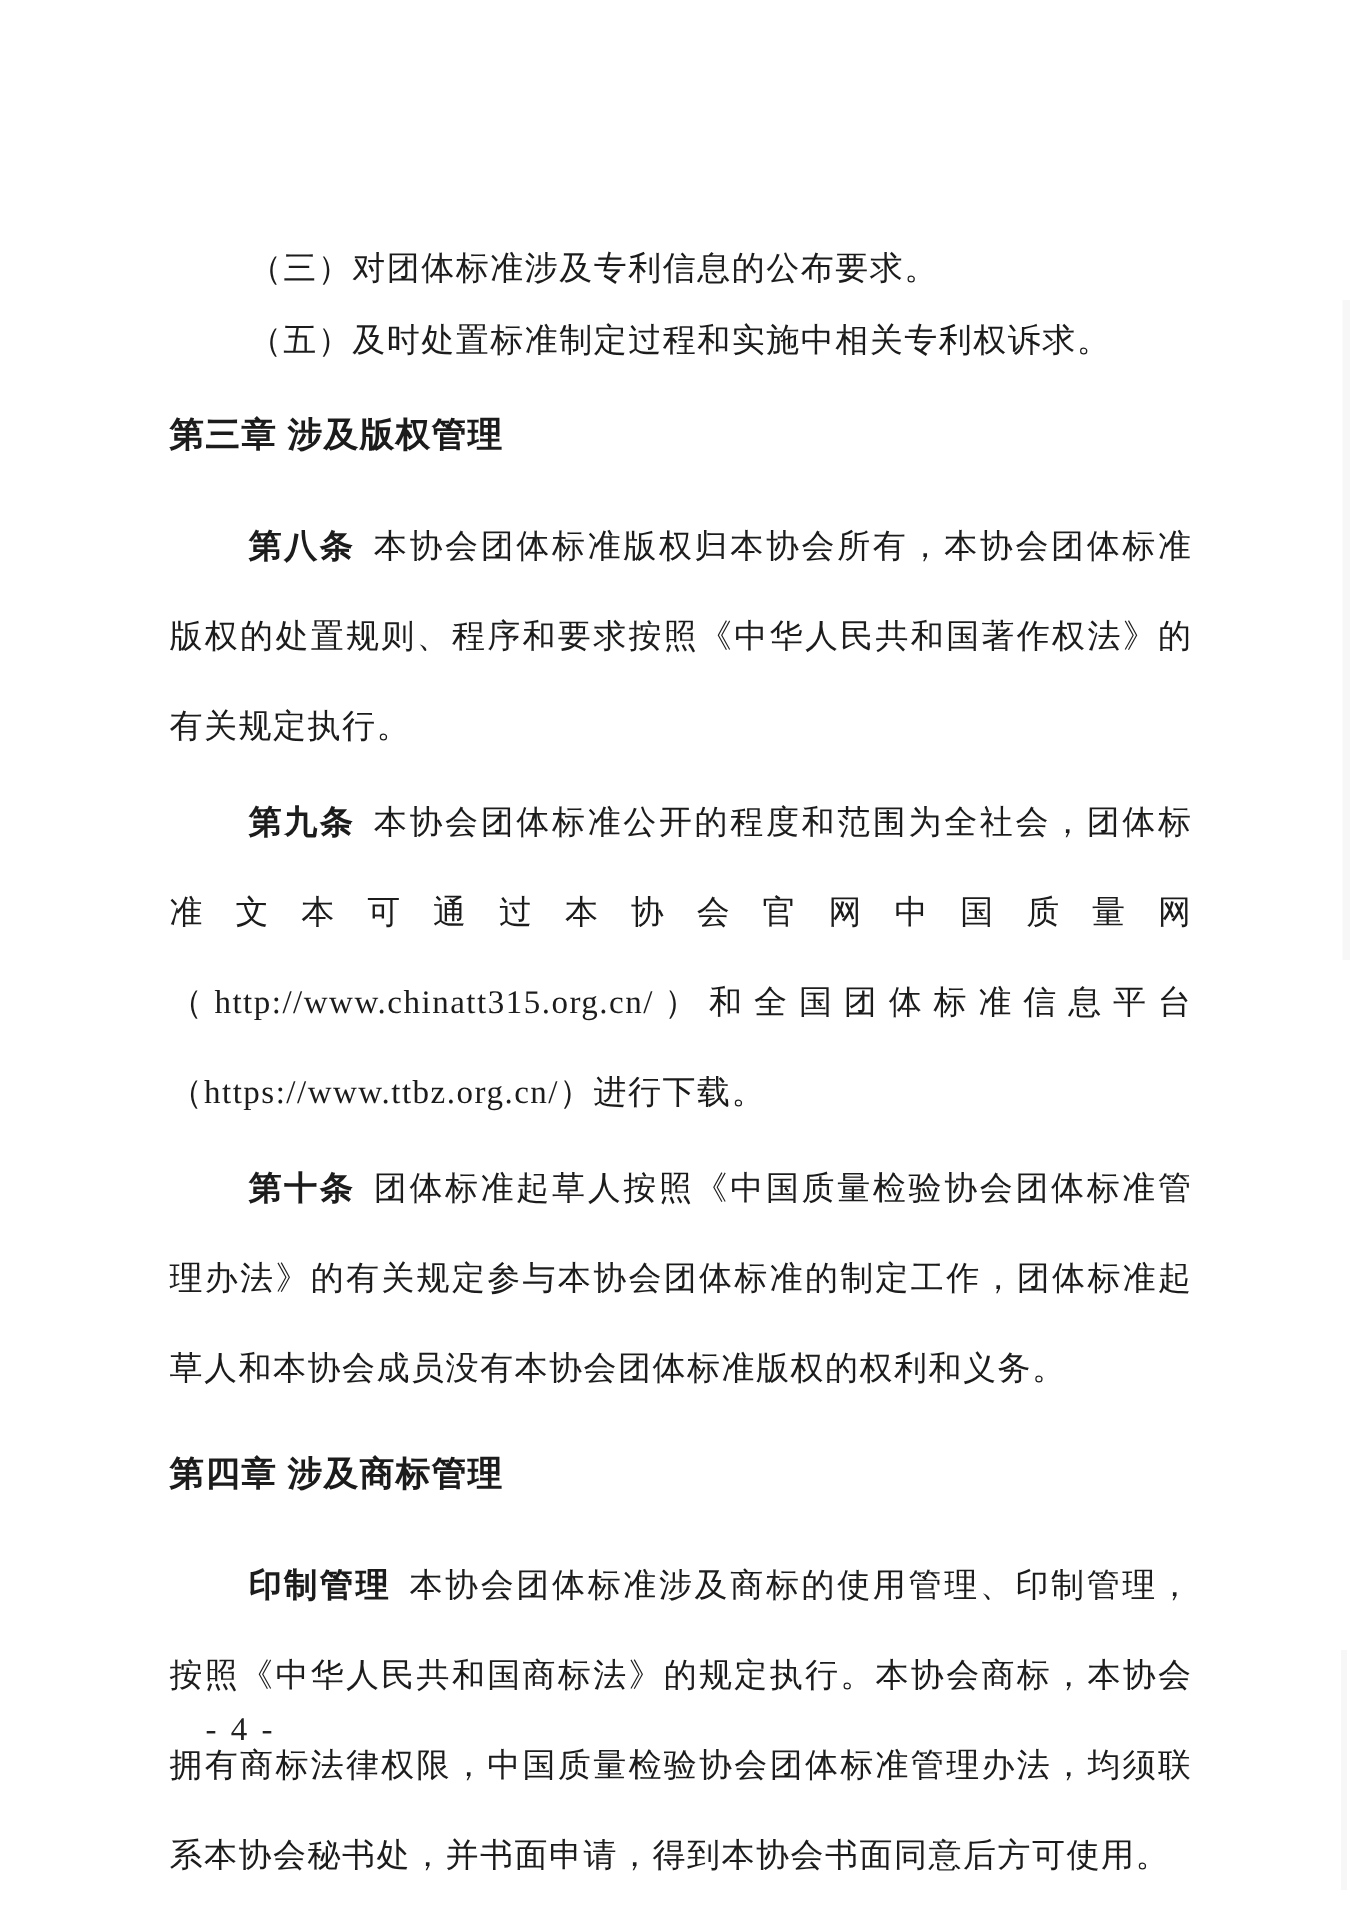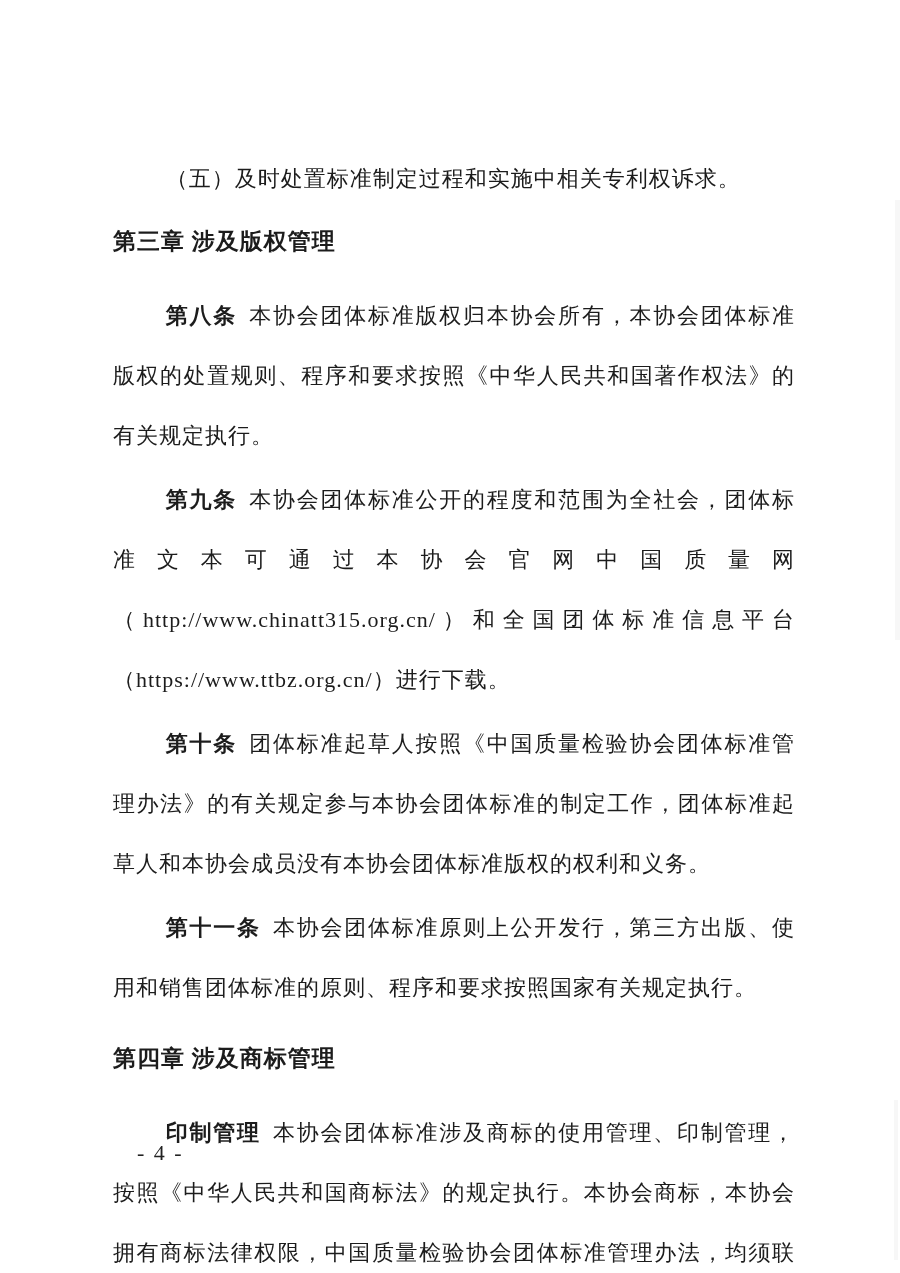--- a/index.html
+++ b/index.html
@@ -68,39 +68,37 @@
   .artifact-1 { right: 0; top: 200px; width: 5px; height: 440px; }
   .artifact-2 { right: 2px; top: 1100px; width: 4px; height: 160px; }
 </style>
 </head>
 <body>
 
 <div class="page">
 
   <div class="content">
 
+    <p class="clause">（三）对团体标准涉及专利信息的公布要求。</p>
     <p class="clause">（五）及时处置标准制定过程和实施中相关专利权诉求。</p>
 
     <h2 class="chapter-heading">第三章 涉及版权管理</h2>
 
     <p class="para">
       <span class="article-label">第八条</span><span>本协会团体标准版权归本协会所有，本协会团体标准版权的处置规则、程序和要求按照《中华人民共和国著作权法》的有关规定执行。</span>
     </p>
 
     <p class="para">
       <span class="article-label">第九条</span><span>本协会团体标准公开的程度和范围为全社会，团体标准文本可通过本协会官网中国质量网（http://www.chinatt315.org.cn/）和全国团体标准信息平台（https://www.ttbz.org.cn/）进行下载。</span>
     </p>
 
     <p class="para">
       <span class="article-label">第十条</span><span>团体标准起草人按照《中国质量检验协会团体标准管理办法》的有关规定参与本协会团体标准的制定工作，团体标准起草人和本协会成员没有本协会团体标准版权的权利和义务。</span>
     </p>
 
-    <p class="para">
-      <span class="article-label">第十一条</span><span>本协会团体标准原则上公开发行，第三方出版、使用和销售团体标准的原则、程序和要求按照国家有关规定执行。</span>
-    </p>
 
     <h2 class="chapter-heading">第四章 涉及商标管理</h2>
 
     <p class="para">
       <span class="article-label">印制管理</span><span>本协会团体标准涉及商标的使用管理、印制管理，按照《中华人民共和国商标法》的规定执行。本协会商标，本协会拥有商标法律权限，中国质量检验协会团体标准管理办法，均须联系本协会秘书处，并书面申请，得到本协会书面同意后方可使用。</span>
     </p>
 
   </div>
 
   <div class="footer-num">- 4 -</div>

